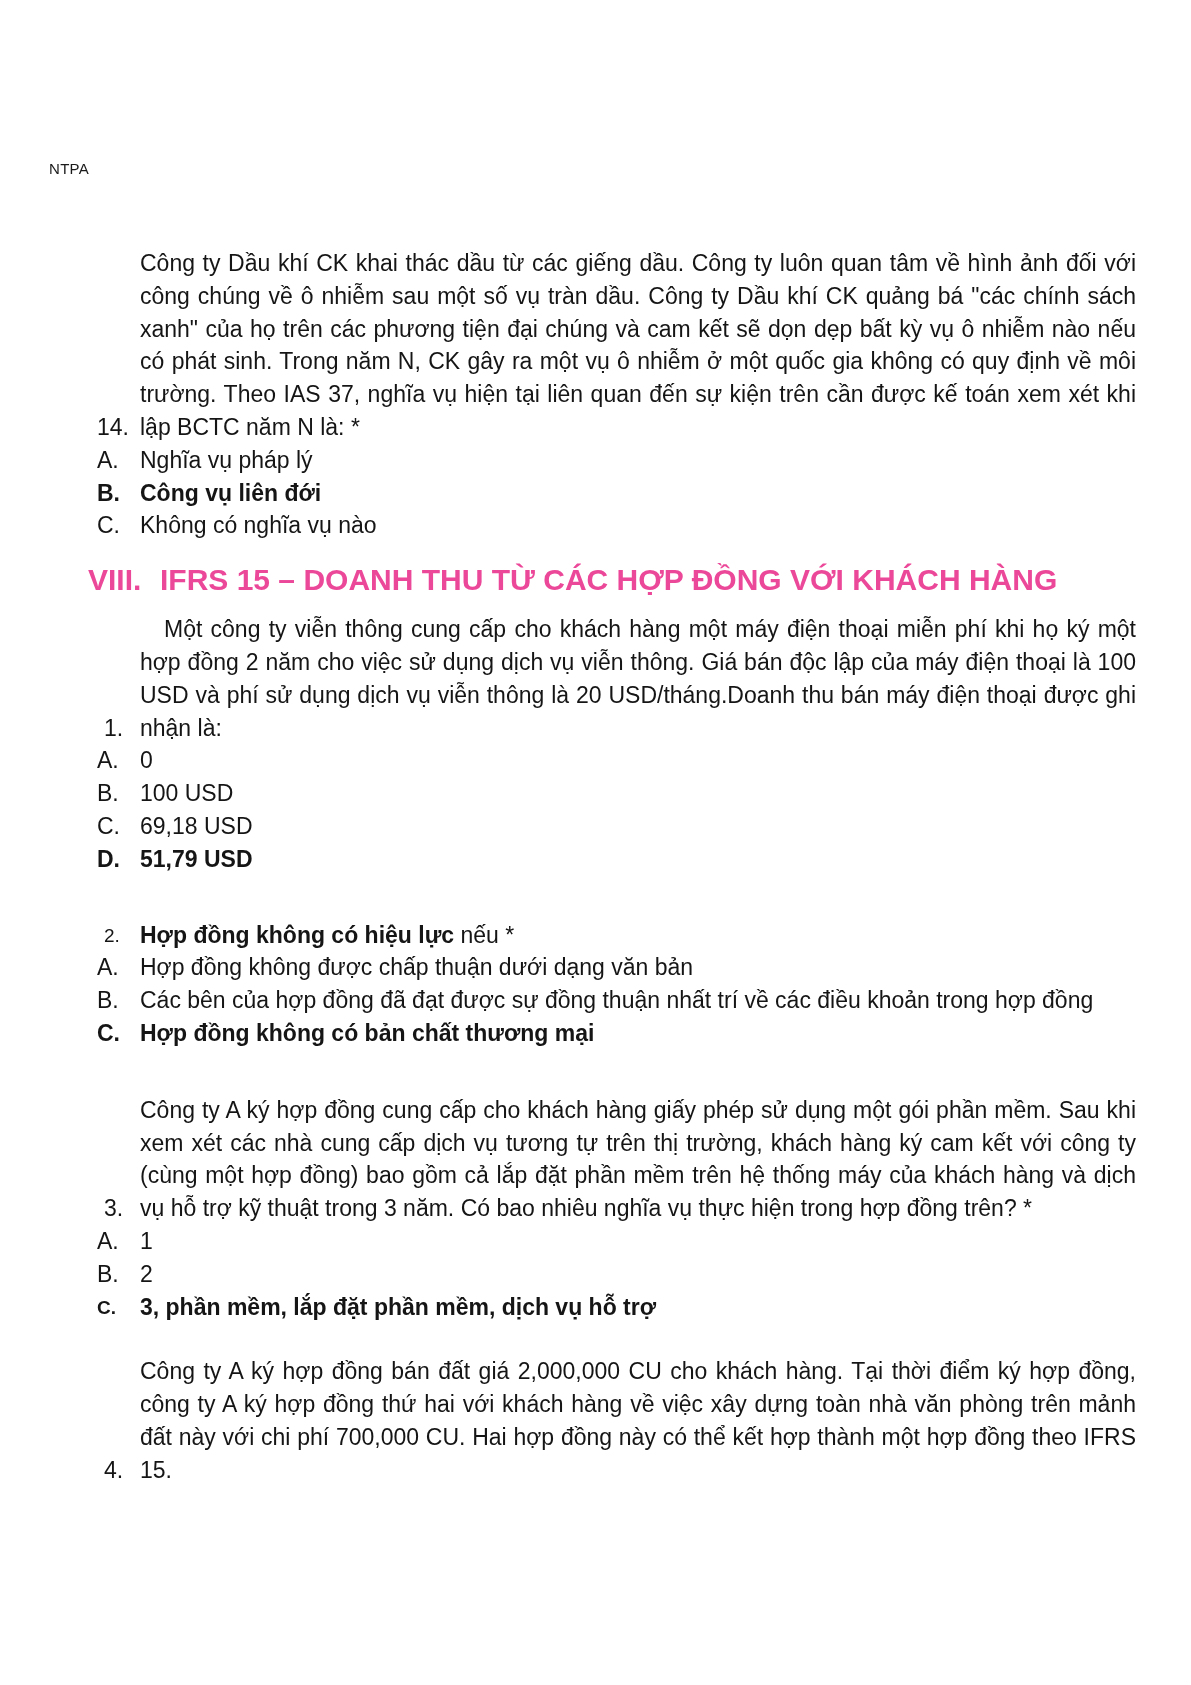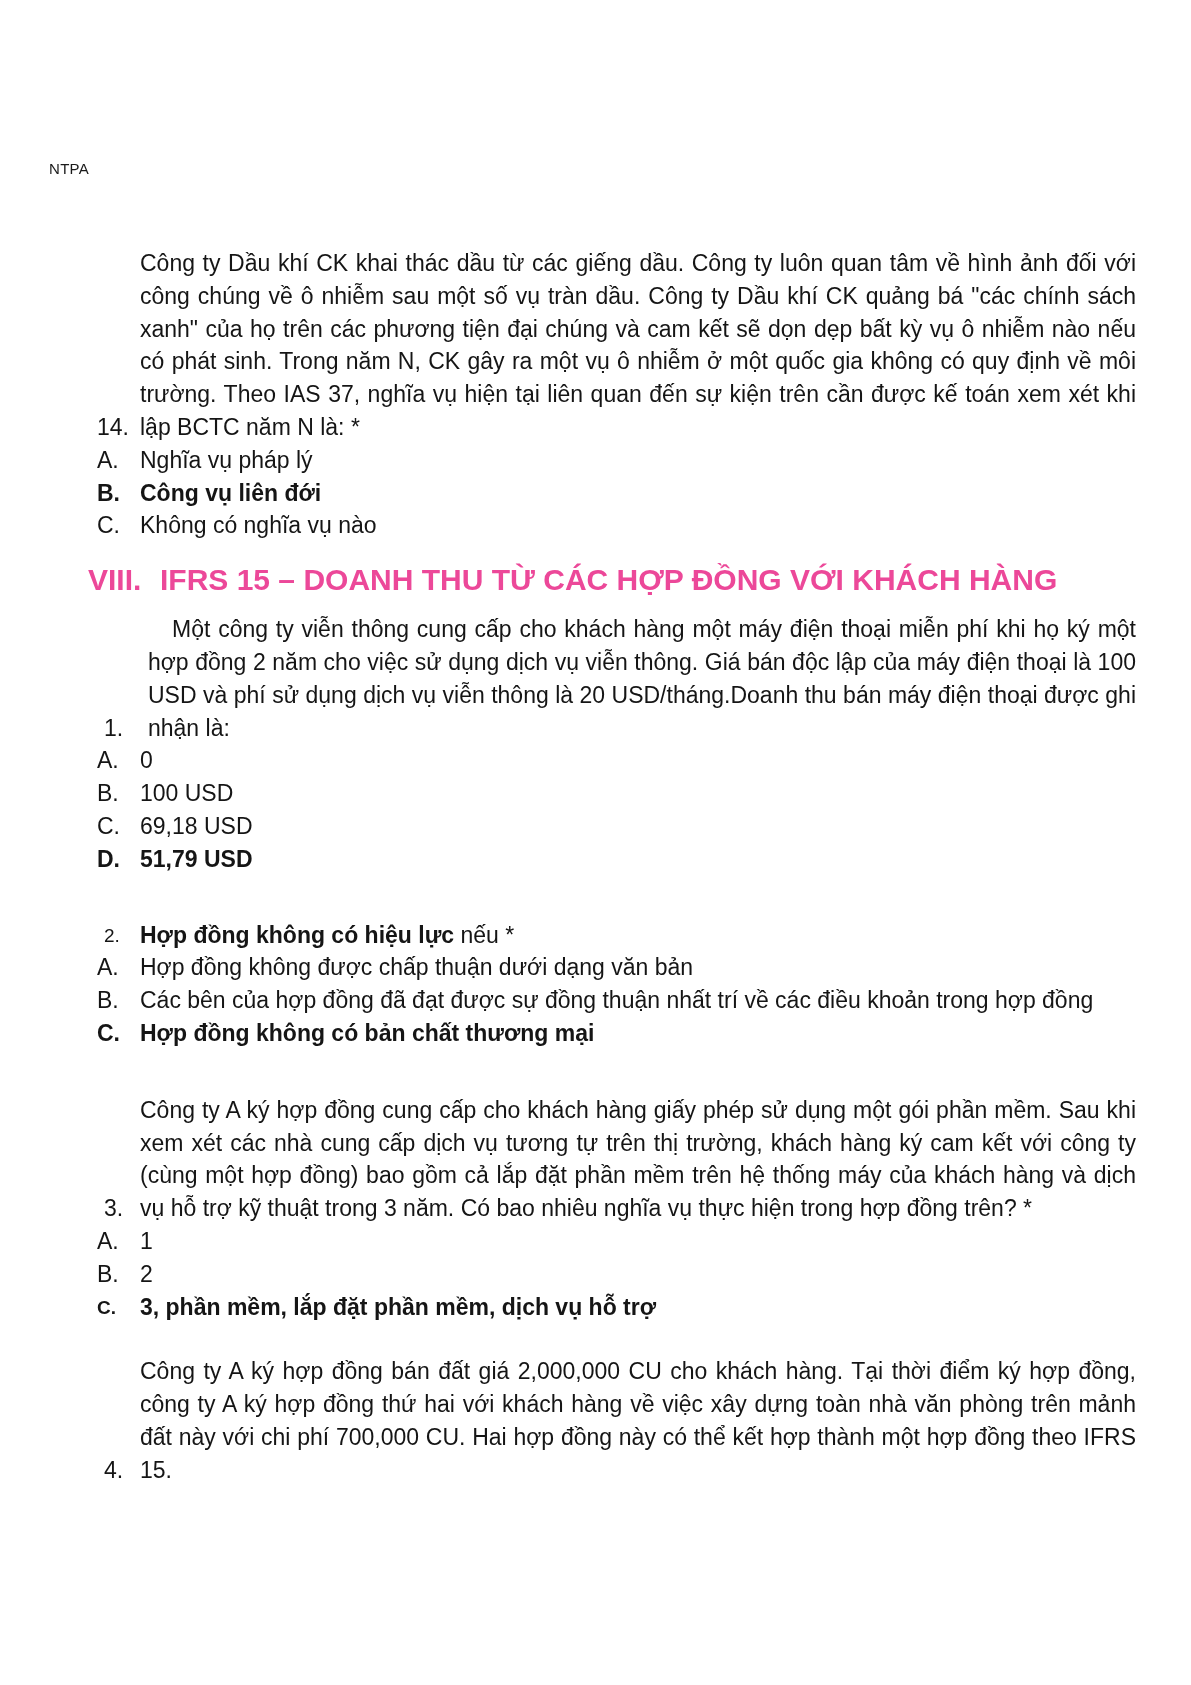--- a/index.html
+++ b/index.html
@@ -35,21 +35,21 @@
   }
   .marker.num1 { padding-left: 7px; box-sizing: border-box; }
   .marker.sm { font-size: 19px; padding-top: 2px; line-height: 30.8px; }
   .text {
     flex: 1;
     margin: 0;
     font-size: 23px;
     line-height: 32.8px;
     text-align: justify;
   }
-  .text.indent1 { text-indent: 24px; margin-left: 8px; }
+  .text.indent1 { text-indent: 24px; }
   .bold { font-weight: bold; }
   b { font-weight: bold; }
   .section-heading {
     display: flex;
     margin: 20px 0 0 -9px;
     font-size: 30px;
     font-weight: bold;
     line-height: 36px;
     color: #ec4899;
   }

